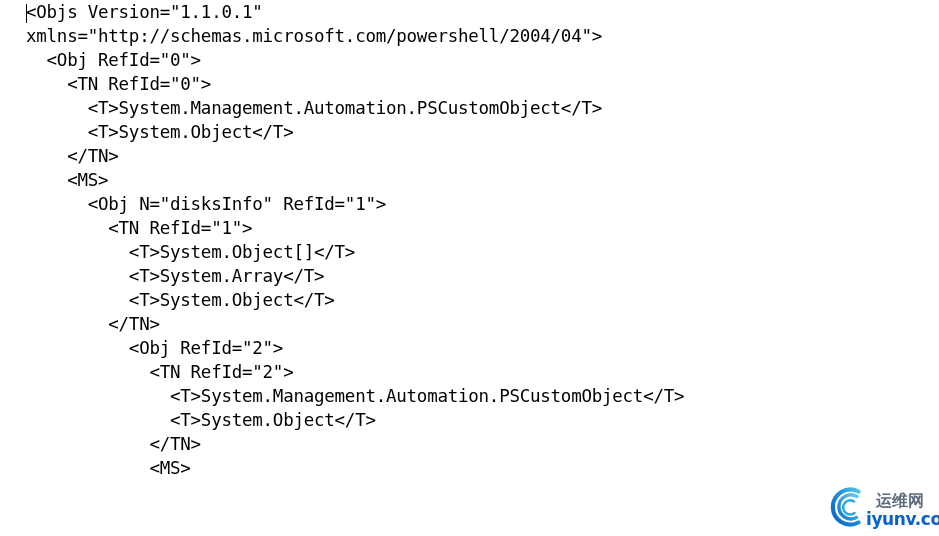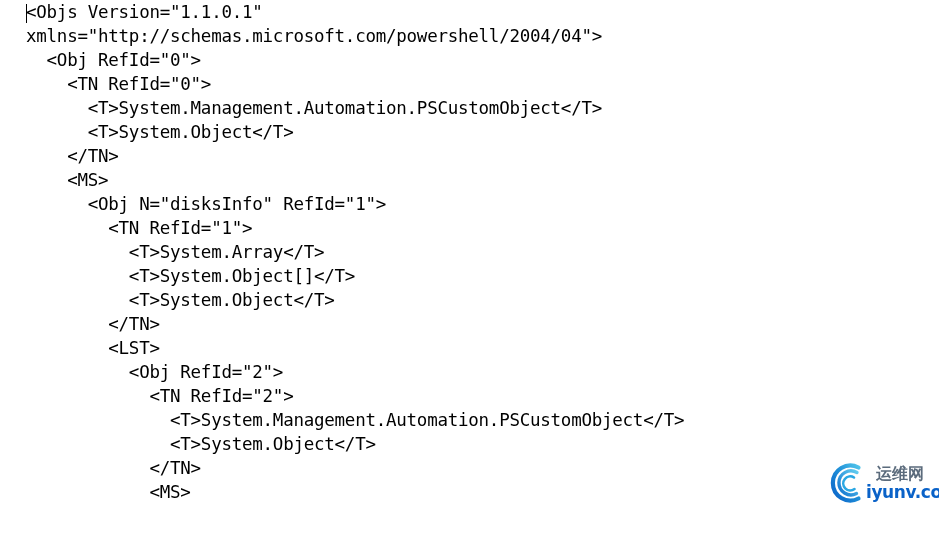--- a/index.html
+++ b/index.html
@@ -44,25 +44,24 @@
     top: 4px;
     width: 1px;
     height: 19px;
     background: #000000;
   }
 
   
   #watermark {
     position: absolute;
     left: 824px;
-    top: 457px;
+    top: 484px;
     width: 115px;
     height: 52px;
     display: flex;
-    align-items: center;
   }
   #wm-mark {
     position: relative;
     width: 46px;
     height: 46px;
     flex: 0 0 46px;
   }
   #wm-mark svg { display: block; }
   #wm-text {
     margin-left: -4px;
@@ -97,25 +96,24 @@
       <div class="code-line">&lt;Objs Version="1.1.0.1"</div>
       <div class="code-line">xmlns="http://schemas.microsoft.com/powershell/2004/04"&gt;</div>
       <div class="code-line">  &lt;Obj RefId="0"&gt;</div>
       <div class="code-line">    &lt;TN RefId="0"&gt;</div>
       <div class="code-line">      &lt;T&gt;System.Management.Automation.PSCustomObject&lt;/T&gt;</div>
       <div class="code-line">      &lt;T&gt;System.Object&lt;/T&gt;</div>
       <div class="code-line">    &lt;/TN&gt;</div>
       <div class="code-line">    &lt;MS&gt;</div>
       <div class="code-line">      &lt;Obj N="disksInfo" RefId="1"&gt;</div>
       <div class="code-line">        &lt;TN RefId="1"&gt;</div>
+      <div class="code-line">          &lt;T&gt;System.Object[]&lt;/T&gt;</div>
       <div class="code-line">          &lt;T&gt;System.Array&lt;/T&gt;</div>
-      <div class="code-line">          &lt;T&gt;System.Object[]&lt;/T&gt;</div>
       <div class="code-line">          &lt;T&gt;System.Object&lt;/T&gt;</div>
       <div class="code-line">        &lt;/TN&gt;</div>
-      <div class="code-line">        &lt;LST&gt;</div>
       <div class="code-line">          &lt;Obj RefId="2"&gt;</div>
       <div class="code-line">            &lt;TN RefId="2"&gt;</div>
       <div class="code-line">              &lt;T&gt;System.Management.Automation.PSCustomObject&lt;/T&gt;</div>
       <div class="code-line">              &lt;T&gt;System.Object&lt;/T&gt;</div>
       <div class="code-line">            &lt;/TN&gt;</div>
       <div class="code-line">            &lt;MS&gt;</div>
     </div>
 </div>
 
 <div id="watermark">

